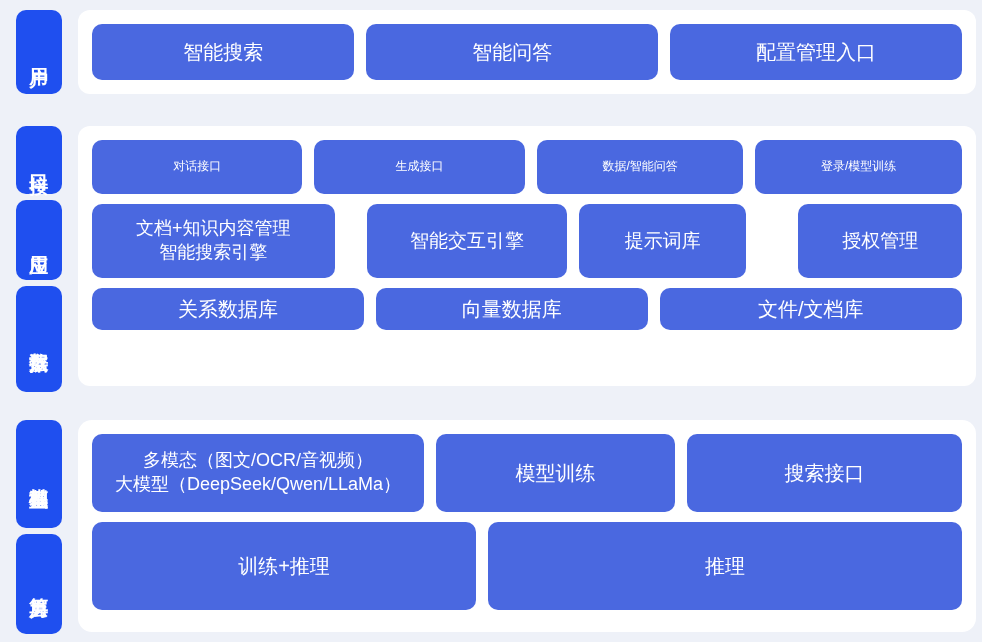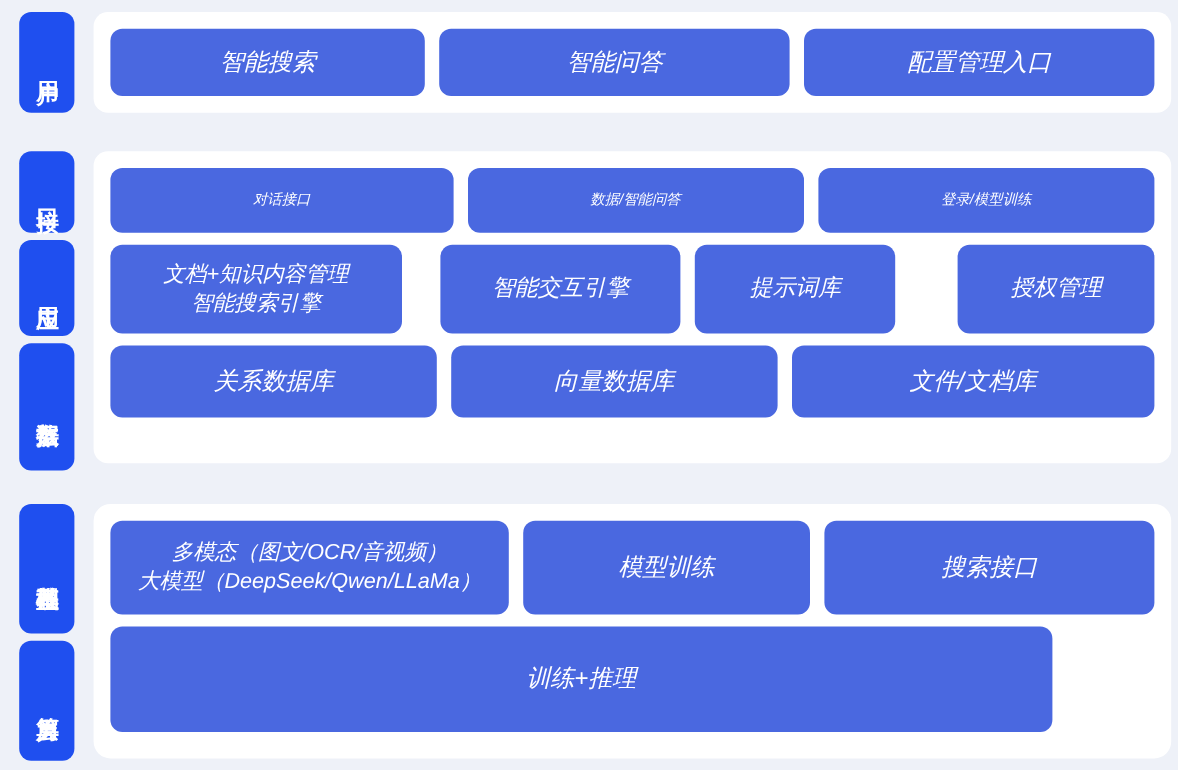--- a/index.html
+++ b/index.html
@@ -88,21 +88,20 @@
     color: #ffffff;
     display: flex;
     align-items: center;
     justify-content: center;
     text-align: center;
     font-size: 20px;
     line-height: 1.32;
     box-sizing: border-box;
     padding: 6px 8px;
     white-space: pre-line;
-    font-style: italic;
   }
 
   
   #band-user { top: 0px; height: 104px; }
   #rail-user { top: 10px; height: 84px; }
   #rail-user .rail-tab { height: 84px; }
   #panel-user { top: 10px; height: 84px; justify-content: center; }
   #panel-user .node { height: 56px; }
   .u1 { flex: 1 1 0; }
   .u2 { flex: 1.12 1 0; }
@@ -121,21 +120,21 @@
   .i3 { flex: 1.00 1 0; }
   .i4 { flex: 0.90 1 0; }
   .i5 { flex: 1.00 1 0; }
 
   .row-application .node { height: 74px; font-size: 19px; }
   .a1 { flex: 1.35 1 0; font-size: 18px !important; }
   .a2 { flex: 1.10 1 0; margin-left: 20px; }
   .a3 { flex: 0.90 1 0; }
   .a4 { flex: 0.88 1 0; margin-left: 40px; }
 
-  .row-data .node { height: 60px; }
+  .row-data .node { height: 42px; }
   .d1 { flex: 1 1 0; }
   .d2 { flex: 1 1 0; }
   .d3 { flex: 1.12 1 0; }
 
   
   #band-bottom { top: 410px; height: 232px; }
   #rail-bottom { top: 420px; }
   #rail-bottom .tab-foundation { height: 108px; }
   #rail-bottom .tab-compute { height: 100px; }
   #panel-bottom { top: 420px; height: 212px; border-radius: 14px; }
@@ -172,20 +171,21 @@
   <div class="rail" id="rail-mid">
     <div class="rail-tab tab-interface">接口</div>
     <div class="rail-tab tab-application">应用</div>
     <div class="rail-tab tab-data">数据层</div>
   </div>
 
   <div class="panel" id="panel-mid">
 
     <div class="row row-interface">
       <div class="node i1">对话接口</div>
+      <div class="node i2">生成接口</div>
       <div class="node i3">数据/智能问答</div>
       <div class="node i5">登录/模型训练</div>
     </div>
 
     <div class="row row-application">
       <div class="node a1">文档+知识内容管理
 智能搜索引擎</div>
       <div class="node a2">智能交互引擎</div>
       <div class="node a3">提示词库</div>
       <div class="node a4">授权管理</div>
@@ -210,17 +210,18 @@
 
     <div class="row row-foundation">
       <div class="node f1">多模态（图文/OCR/音视频）
 大模型（DeepSeek/Qwen/LLaMa）</div>
       <div class="node f2">模型训练</div>
       <div class="node f3">搜索接口</div>
     </div>
 
     <div class="row row-compute">
       <div class="node c1">训练+推理</div>
+      <div class="node c2">推理</div>
     </div>
 
   </div>
 
 </div>
 
 </body></html>

